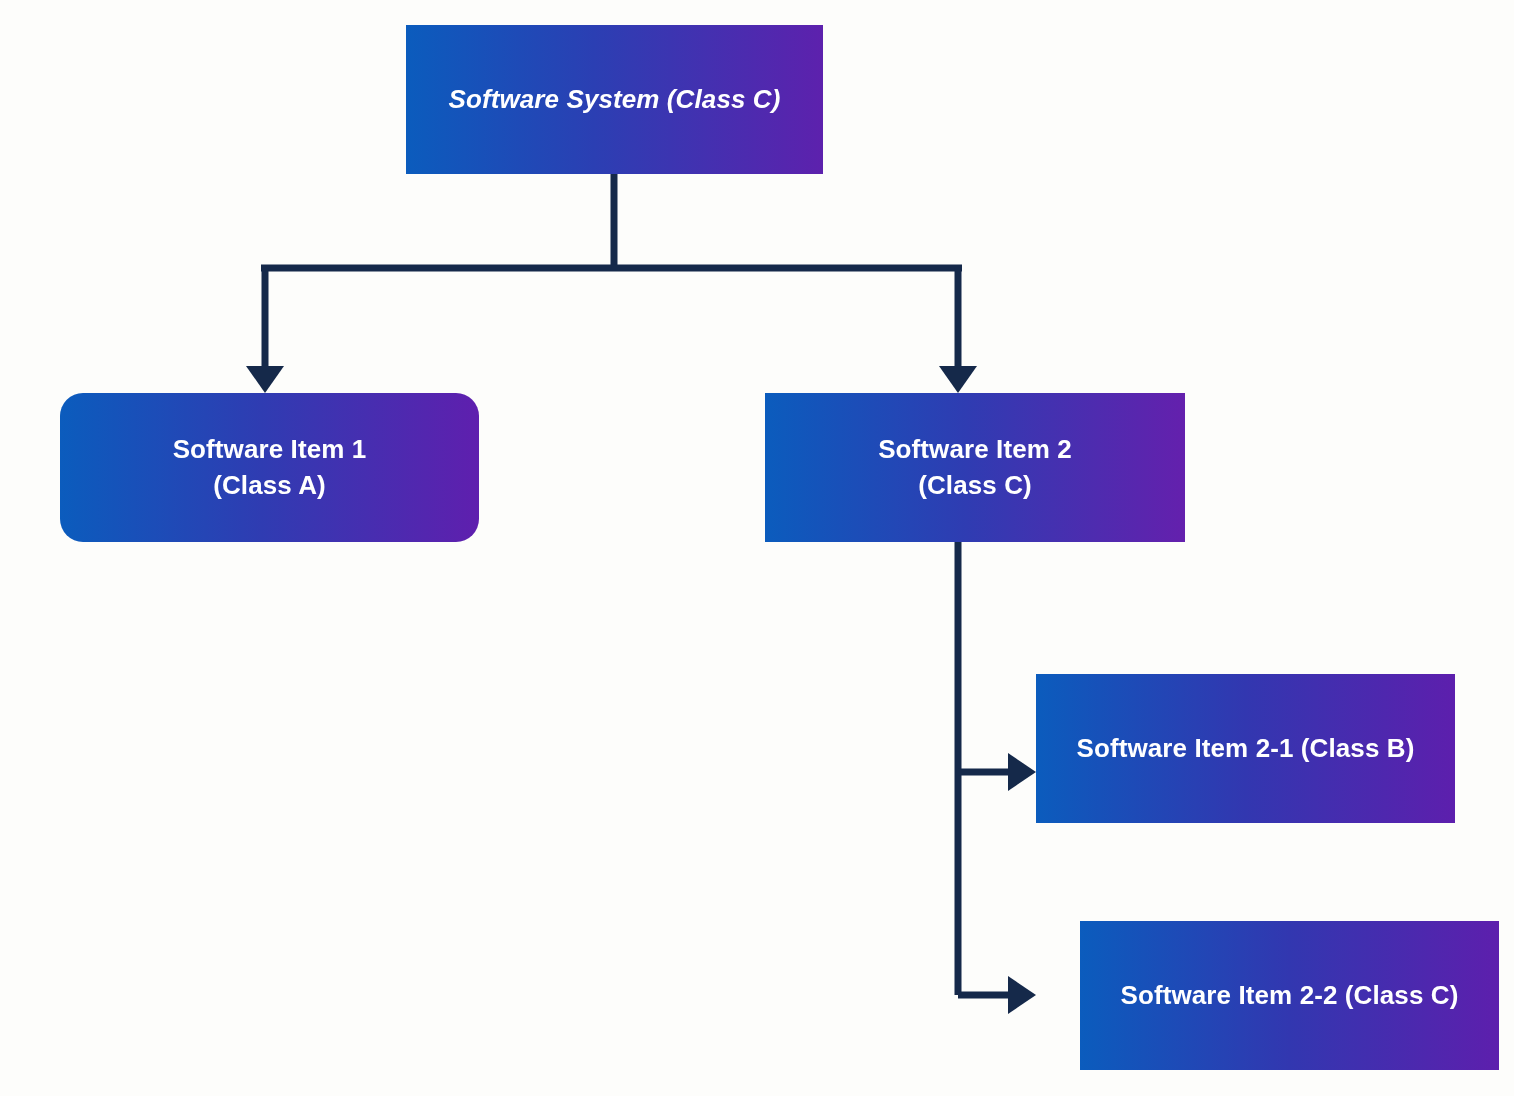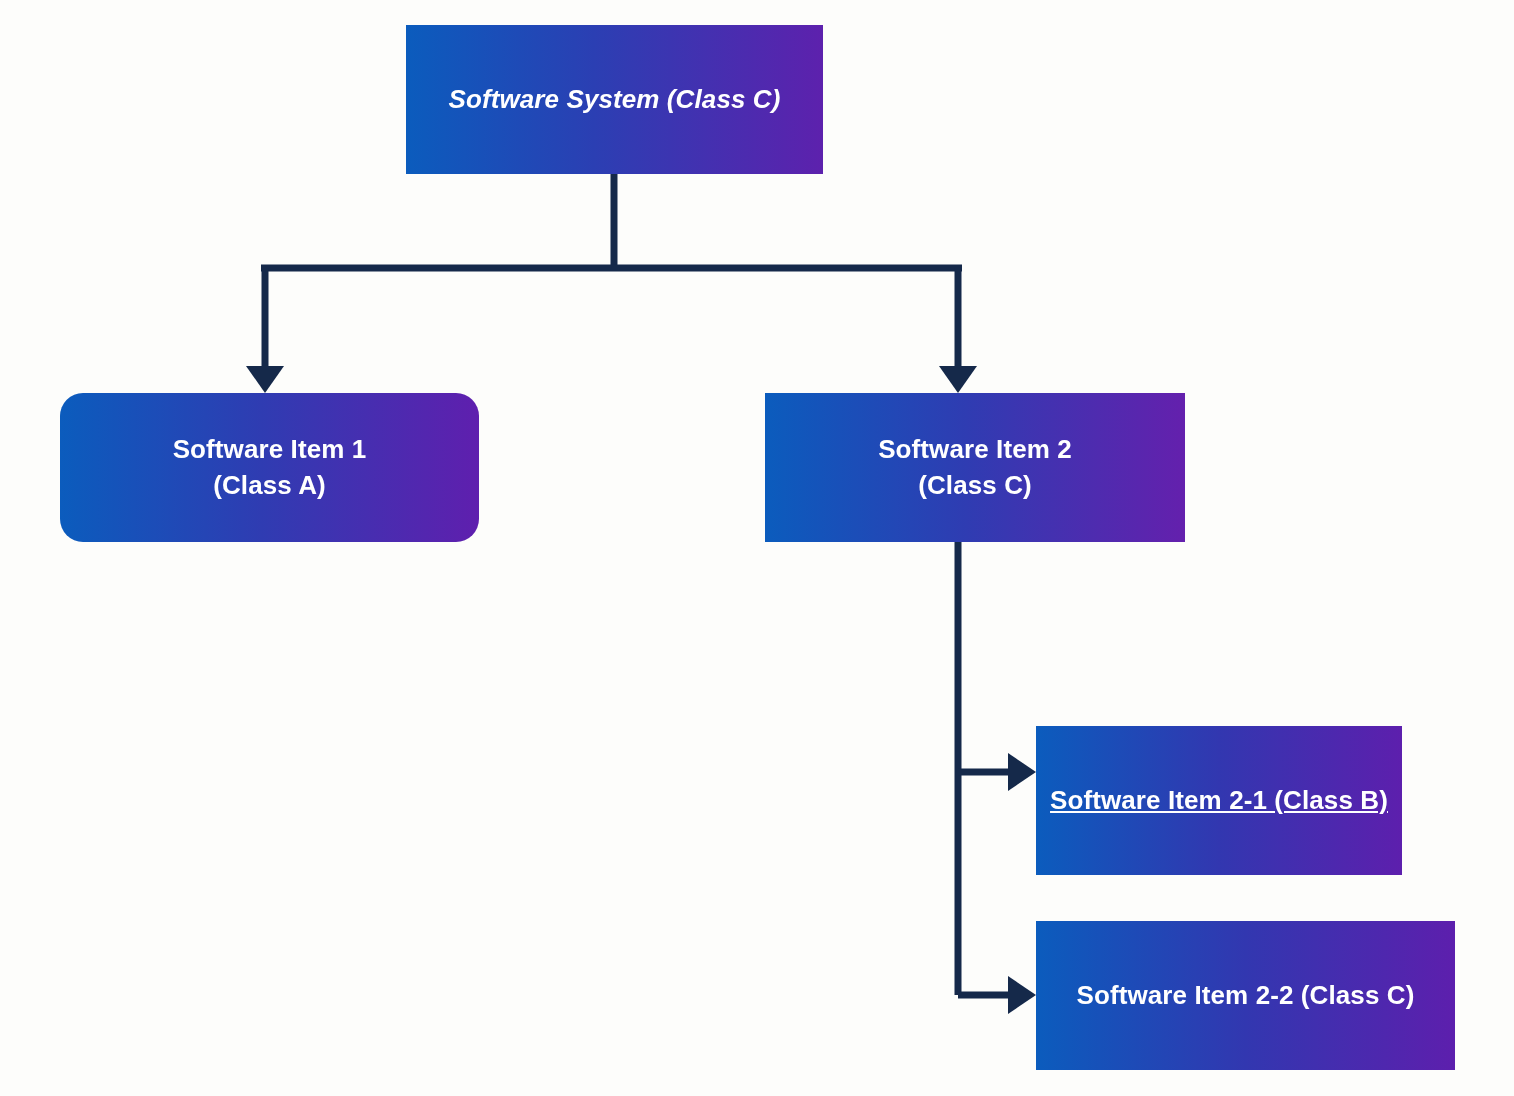--- a/index.html
+++ b/index.html
@@ -64,28 +64,27 @@
   #node-item-2 {
     left: 750px;
     top: 393px;
     width: 420px;
     height: 149px;
     background: linear-gradient(90deg, #0b5cbd 0%, #2f3cb2 48%, #6420ad 100%);
     margin-left: 15px;
   }
   #node-item-2-1 {
     left: 1036px;
-    top: 726px;
-    width: 366px;
+    top: 674px;
+    width: 419px;
     height: 149px;
     background: linear-gradient(90deg, #0b5cbd 0%, #3237b0 50%, #5d1fad 100%);
-    text-decoration: underline;
   }
   #node-item-2-2 {
-    left: 1036px;
+    left: 1080px;
     top: 921px;
     width: 419px;
     height: 149px;
     background: linear-gradient(90deg, #0b5cbd 0%, #3237b0 50%, #5d1fad 100%);
   }
 </style>
 </head>
 <body>
 
 <div id="diagram-canvas">

